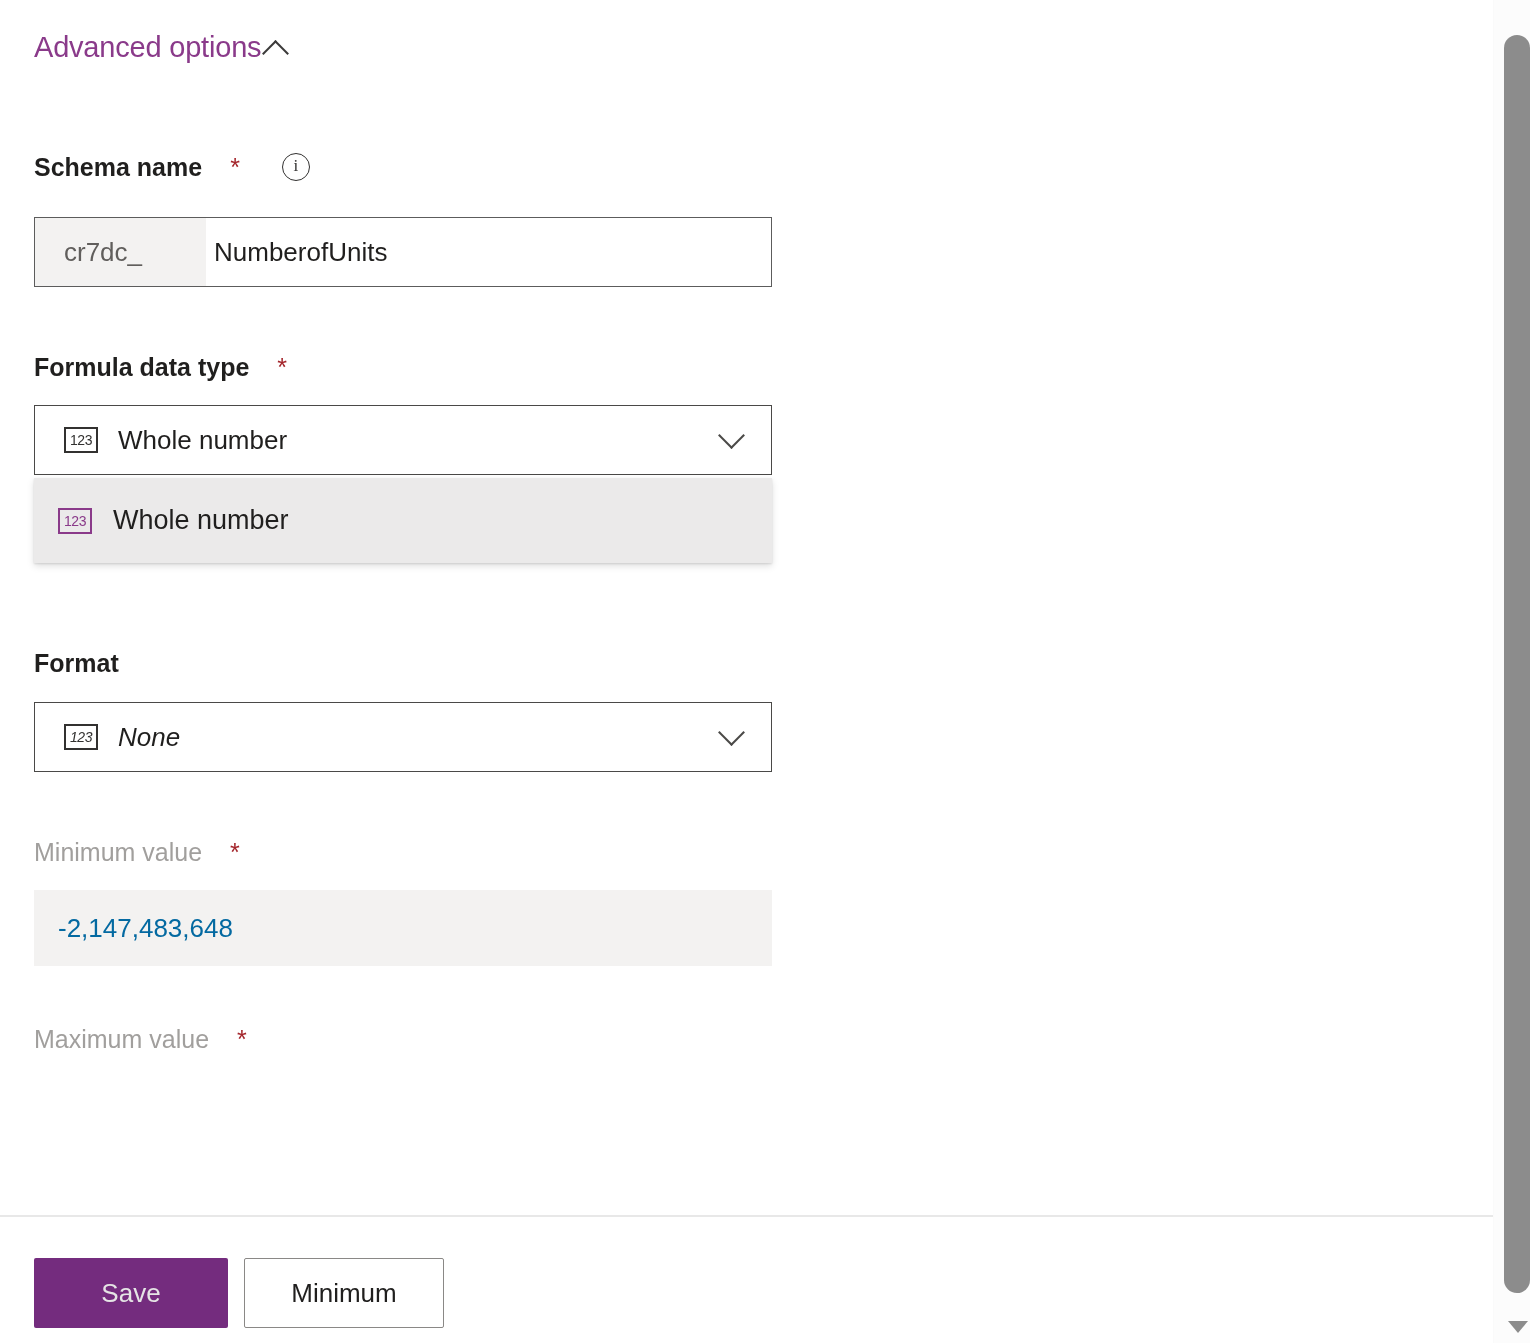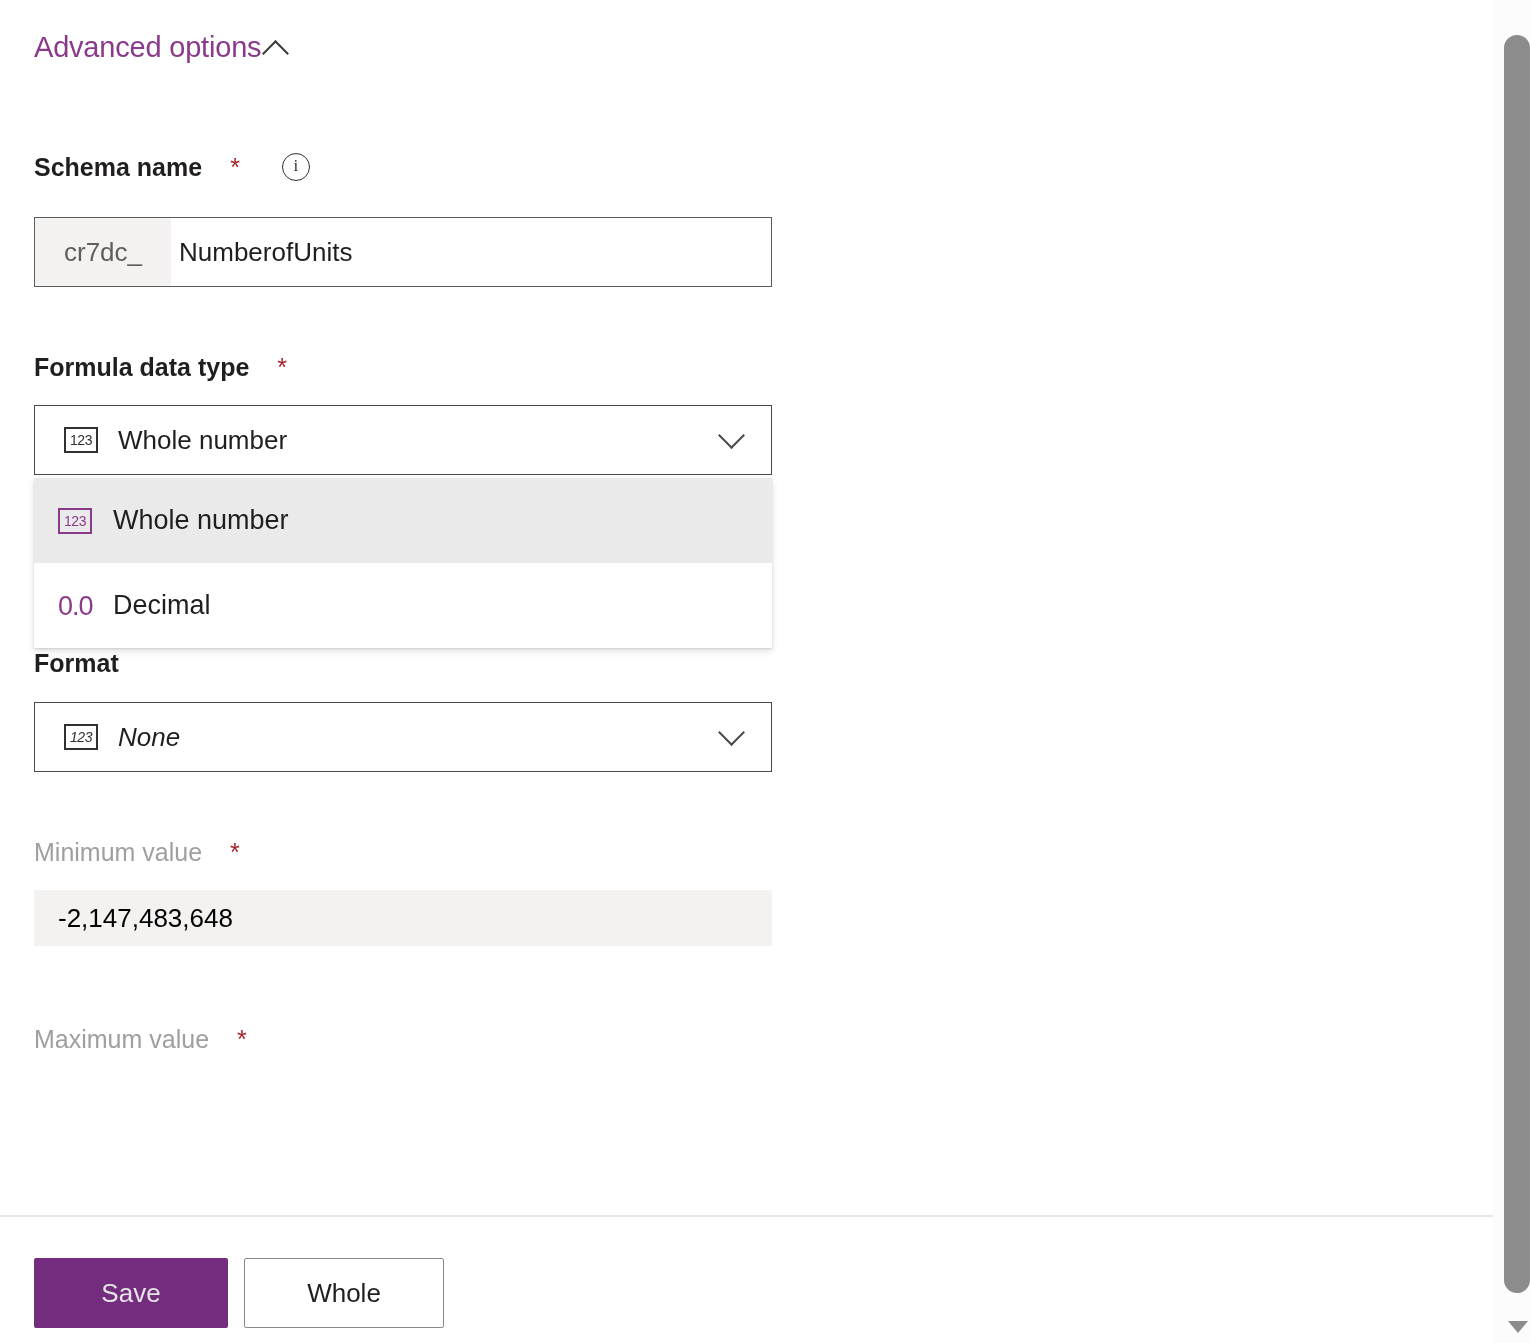--- a/index.html
+++ b/index.html
@@ -108,21 +108,21 @@
     width: 738px;
     height: 70px;
     border: 1.5px solid #5c5c5c;
     background: #ffffff;
     box-sizing: border-box;
     display: flex;
     align-items: stretch;
     overflow: hidden;
   }
   .schema-prefix {
-    width: 136px;
+    width: 171px;
     background: #f3f2f1;
     display: flex;
     align-items: center;
     padding-left: 29px;
     box-sizing: border-box;
     font-size: 26px;
     color: #605e5c;
   }
   .schema-value {
     flex: 1;
@@ -234,29 +234,29 @@
     font-size: 27px;
     color: #201f1e;
     margin-left: 21px;
   }
 
   
   .ro-input {
     position: absolute;
     left: 34px;
     width: 738px;
-    height: 56px;
+    height: 76px;
     background: #f3f2f1;
     border: none;
     box-sizing: border-box;
     display: flex;
     align-items: center;
     padding-left: 24px;
     font-size: 26px;
-    color: #000000;
+    color: #0369a1;
   }
 
   
   .divider {
     position: absolute;
     left: 0;
     top: 1215px;
     width: 1494px;
     height: 1.5px;
     background: #e8e8e8;
@@ -348,24 +348,20 @@
     <span class="icon-123"></span>
     <span class="combo-text">Whole number</span>
     <span class="chev-down"></span>
   </div>
 
   <div class="dropdown-list">
     <div class="dd-option selected">
       <span class="icon-123 purple"></span>
       <span class="dd-text">Whole number</span>
     </div>
-    <div class="dd-option">
-      <span class="icon-00">0.0</span>
-      <span class="dd-text">Decimal</span>
-    </div>
   </div>
 
   <div class="field-label" style="left:34px; top:648px;flex-direction:column;">
     <span>Format</span>
       <span class="req">*</span>
   </div>
   <div class="combo" style="top:702px;font-style:italic;">
     <span class="icon-123"></span>
     <span class="combo-text">None</span>
     <span class="chev-down"></span>
@@ -377,20 +373,20 @@
   </div>
   <div class="ro-input" style="top:890px;">-2,147,483,648</div>
 
   <div class="field-label disabled" style="left:34px; top:1024px;">
     <span>Maximum value</span>
       <span class="req">*</span>
   </div>
 
   <div class="divider"></div>
   <div class="btn btn-primary">Save</div>
-  <div class="btn btn-secondary">Whole</div>
+  <div class="btn btn-secondary">Minimum</div>
 
 </div>
 
 <div class="scroll-track">
   <div class="scroll-thumb"></div>
   <div class="scroll-arrow-down"></div>
 </div>
 
 </body></html>

